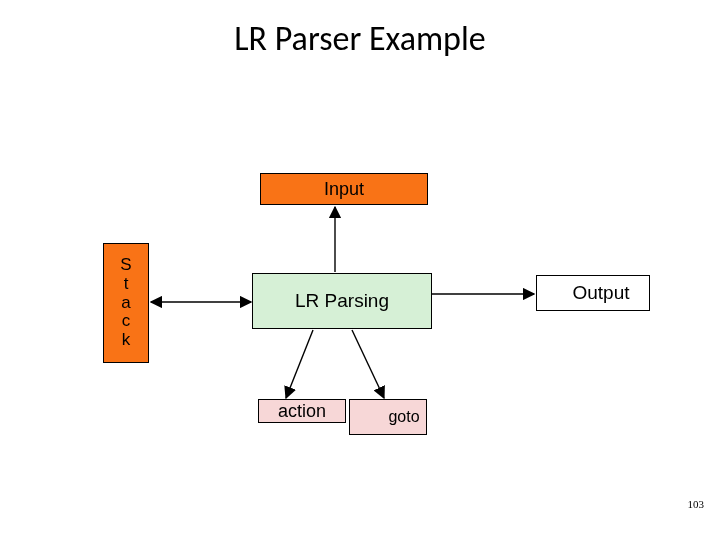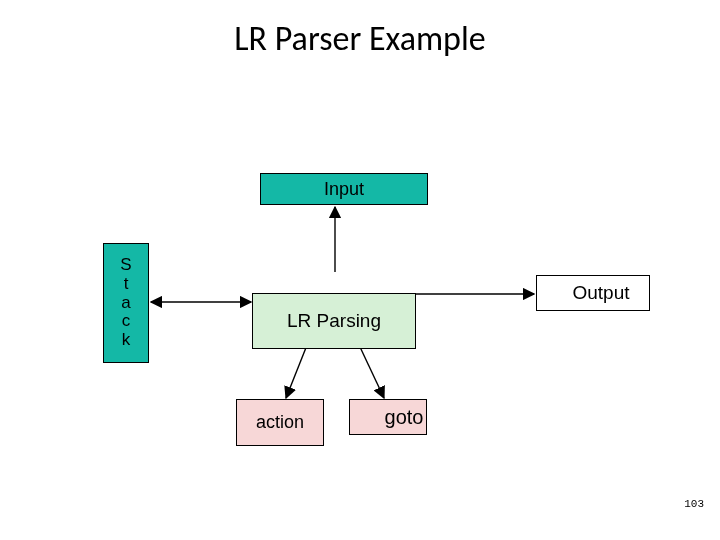--- a/index.html
+++ b/index.html
@@ -30,37 +30,37 @@
     border: 1px solid #000;
     background: #fff;
     text-align: center;
     font-family: Arial, sans-serif;
     display: flex;
     align-items: center;
     justify-content: center;
     box-sizing: border-box;
   }
   .box.green { background: #d6f0d6; }
-  .box.yellow { background: #14b8a6; }
+  .box.yellow { background: #f97316; }
   .box.pink { background: #f7d7d7; }
   #input-box   { left: 260px; top: 173px; width: 168px; height: 32px; font-size: 18px; }
   #stack-box   { left: 103px; top: 243px; width: 46px;  height: 120px; font-size: 17px;
                  flex-direction: column; line-height: 1.1; }
-  #program-box { left: 252px; top: 273px; width: 164px; height: 56px;  font-size: 19px;
-                 flex-direction: column; line-height: 1.15; margin-top: 20px; }
+  #program-box { left: 252px; top: 273px; width: 180px; height: 56px;  font-size: 19px;
+                 flex-direction: column; line-height: 1.15; }
   #output-box  { left: 536px; top: 275px; width: 114px; height: 36px;  font-size: 19px; padding-left: 16px; }
-  #action-box  { left: 236px; top: 399px; width: 88px;  height: 47px;  font-size: 18px; }
-  #goto-box    { left: 349px; top: 399px; width: 78px;  height: 36px;  font-size: 20px; padding-left: 32px; }
+  #action-box  { left: 258px; top: 399px; width: 88px;  height: 24px;  font-size: 18px; }
+  #goto-box    { left: 349px; top: 399px; width: 78px;  height: 36px;  font-size: 16px; padding-left: 32px; }
 
   .slidenum {
     position: absolute;
     right: 16px;
     bottom: 30px;
     font-size: 11px;
-    font-family: Liberation Mono, monospace;
+    font-family: Liberation Serif, serif;
   }
   .citation {
     position: absolute;
     right: 6px;
     bottom: 8px;
     font-size: 15px;
     font-family: "Times New Roman", serif;
     font-weight: bold;
   }
   svg.arrows {

